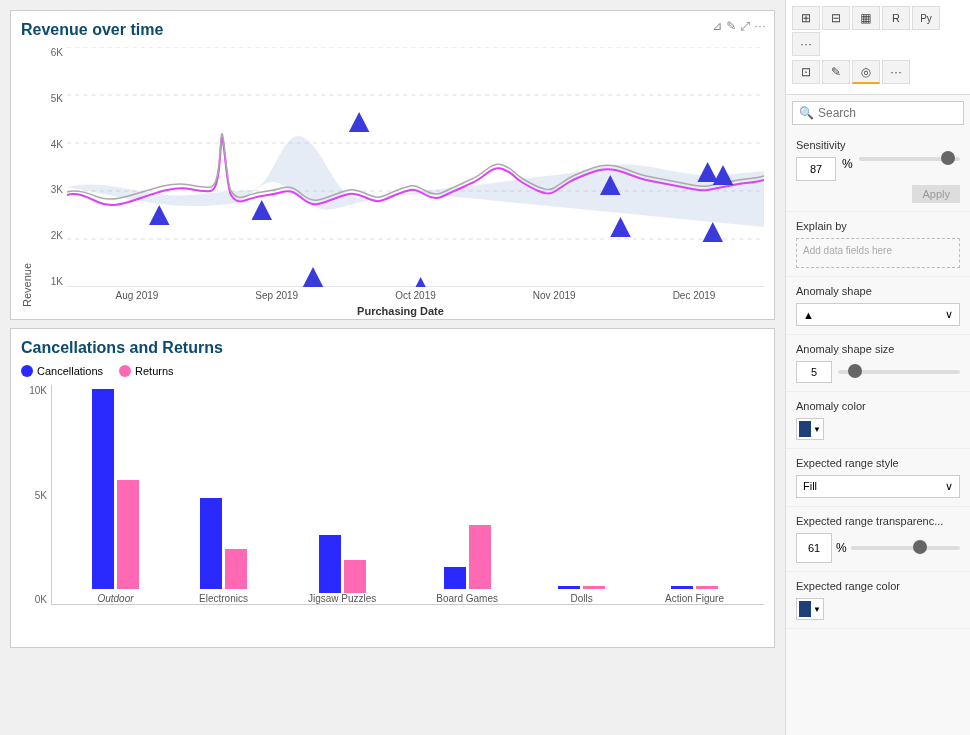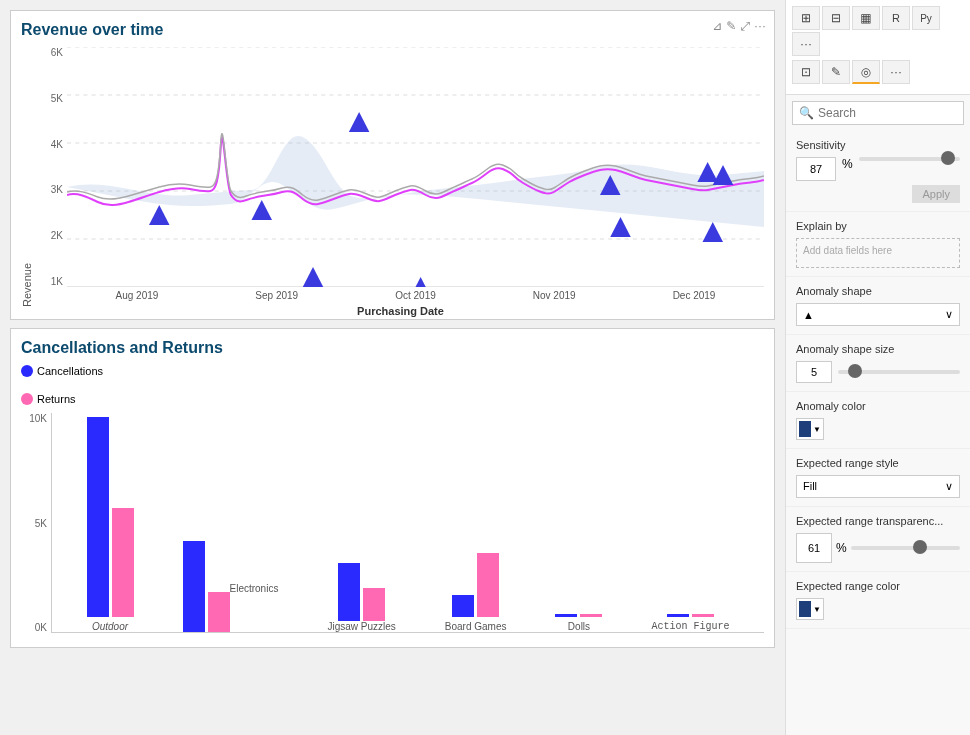--- a/index.html
+++ b/index.html
@@ -14,21 +14,21 @@
     .chart-title { font-size: 16px; font-weight: bold; color: #0c4a6e; margin-bottom: 8px; }
     
     
     .line-chart-container { height: 310px; }
     .line-chart-area { display: flex; height: 260px; position: relative; }
     .y-axis-label { writing-mode: vertical-rl; transform: rotate(180deg); font-size: 11px; color: #555; display: flex; align-items: center; margin-right: 4px; }
     .x-axis-label { text-align: center; font-size: 11px; font-weight: bold; color: #333; margin-top: 4px; }
     
     
     .bar-chart-container { height: 320px; }
-    .legend { display: flex; gap: 16px; margin-bottom: 8px; flex-direction: column; }
+    .legend { display: flex; gap: 16px; margin-bottom: 8px; }
     .legend-item { display: flex; align-items: center; gap: 4px; font-size: 11px; }
     .legend-dot { width: 12px; height: 12px; border-radius: 50%; }
     
     .bar-chart-area { display: flex; height: 220px; position: relative; }
     .bar-y-axis { width: 30px; display: flex; flex-direction: column; justify-content: space-between; align-items: flex-end; padding-right: 4px; font-size: 10px; color: #666; }
     .bar-chart-inner { flex: 1; position: relative; border-left: 1px solid #ccc; border-bottom: 1px solid #ccc; display: flex; align-items: flex-end; justify-content: space-around; padding: 0 10px 0 10px; }
     .bar { width: 18px; }
     .bar-blue { background: #2a2aff; }
     .bar-pink { background: #ff69b4; }
     .x-axis-label-bar { text-align: center; font-size: 11px; font-weight: bold; color: #333; margin-top: 2px; }
@@ -164,21 +164,21 @@
       <div class="bar-chart-inner">
 
         <div style="display:flex; flex-direction:column; align-items:center;font-style:italic;">
           <div style="display:flex; gap:3px; align-items:flex-end;">
             <div class="bar bar-blue" style="height:200px; width:22px;"></div>
             <div class="bar bar-pink" style="height:109px; width:22px;"></div>
           </div>
           <div style="font-size:10px; color:#555; margin-top:4px; text-align:center;">Outdoor</div>
         </div>
 
-        <div style="display:flex; flex-direction:row; align-items:center;">
+        <div style="display:flex; flex-direction:column; align-items:center;">
           <div style="display:flex; gap:3px; align-items:flex-end;">
             <div class="bar bar-blue" style="height:91px; width:22px;"></div>
             <div class="bar bar-pink" style="height:40px; width:22px;"></div>
           </div>
           <div style="font-size:10px; color:#555; margin-top:4px; text-align:center;">Electronics</div>
         </div>
 
         <div style="display:flex; flex-direction:column; align-items:center;">
           <div style="display:flex; gap:3px; align-items:flex-end;">
             <div class="bar bar-blue" style="height:58px; width:22px;"></div>
@@ -196,21 +196,21 @@
         </div>
 
         <div style="display:flex; flex-direction:column; align-items:center;">
           <div style="display:flex; gap:3px; align-items:flex-end;">
             <div class="bar bar-blue" style="height:3px; width:22px;"></div>
             <div class="bar bar-pink" style="height:3px; width:22px;"></div>
           </div>
           <div style="font-size:10px; color:#555; margin-top:4px; text-align:center;">Dolls</div>
         </div>
 
-        <div style="display:flex; flex-direction:column; align-items:center;font-family:Liberation Mono, monospace;">
+        <div style="display:flex; flex-direction:column; align-items:center;">
           <div style="display:flex; gap:3px; align-items:flex-end;">
             <div class="bar bar-blue" style="height:3px; width:22px;"></div>
             <div class="bar bar-pink" style="height:3px; width:22px;"></div>
           </div>
           <div style="font-size:10px; color:#555; margin-top:4px; text-align:center;">Action Figure</div>
         </div>
       </div>
     </div>
   </div>
 </div>

